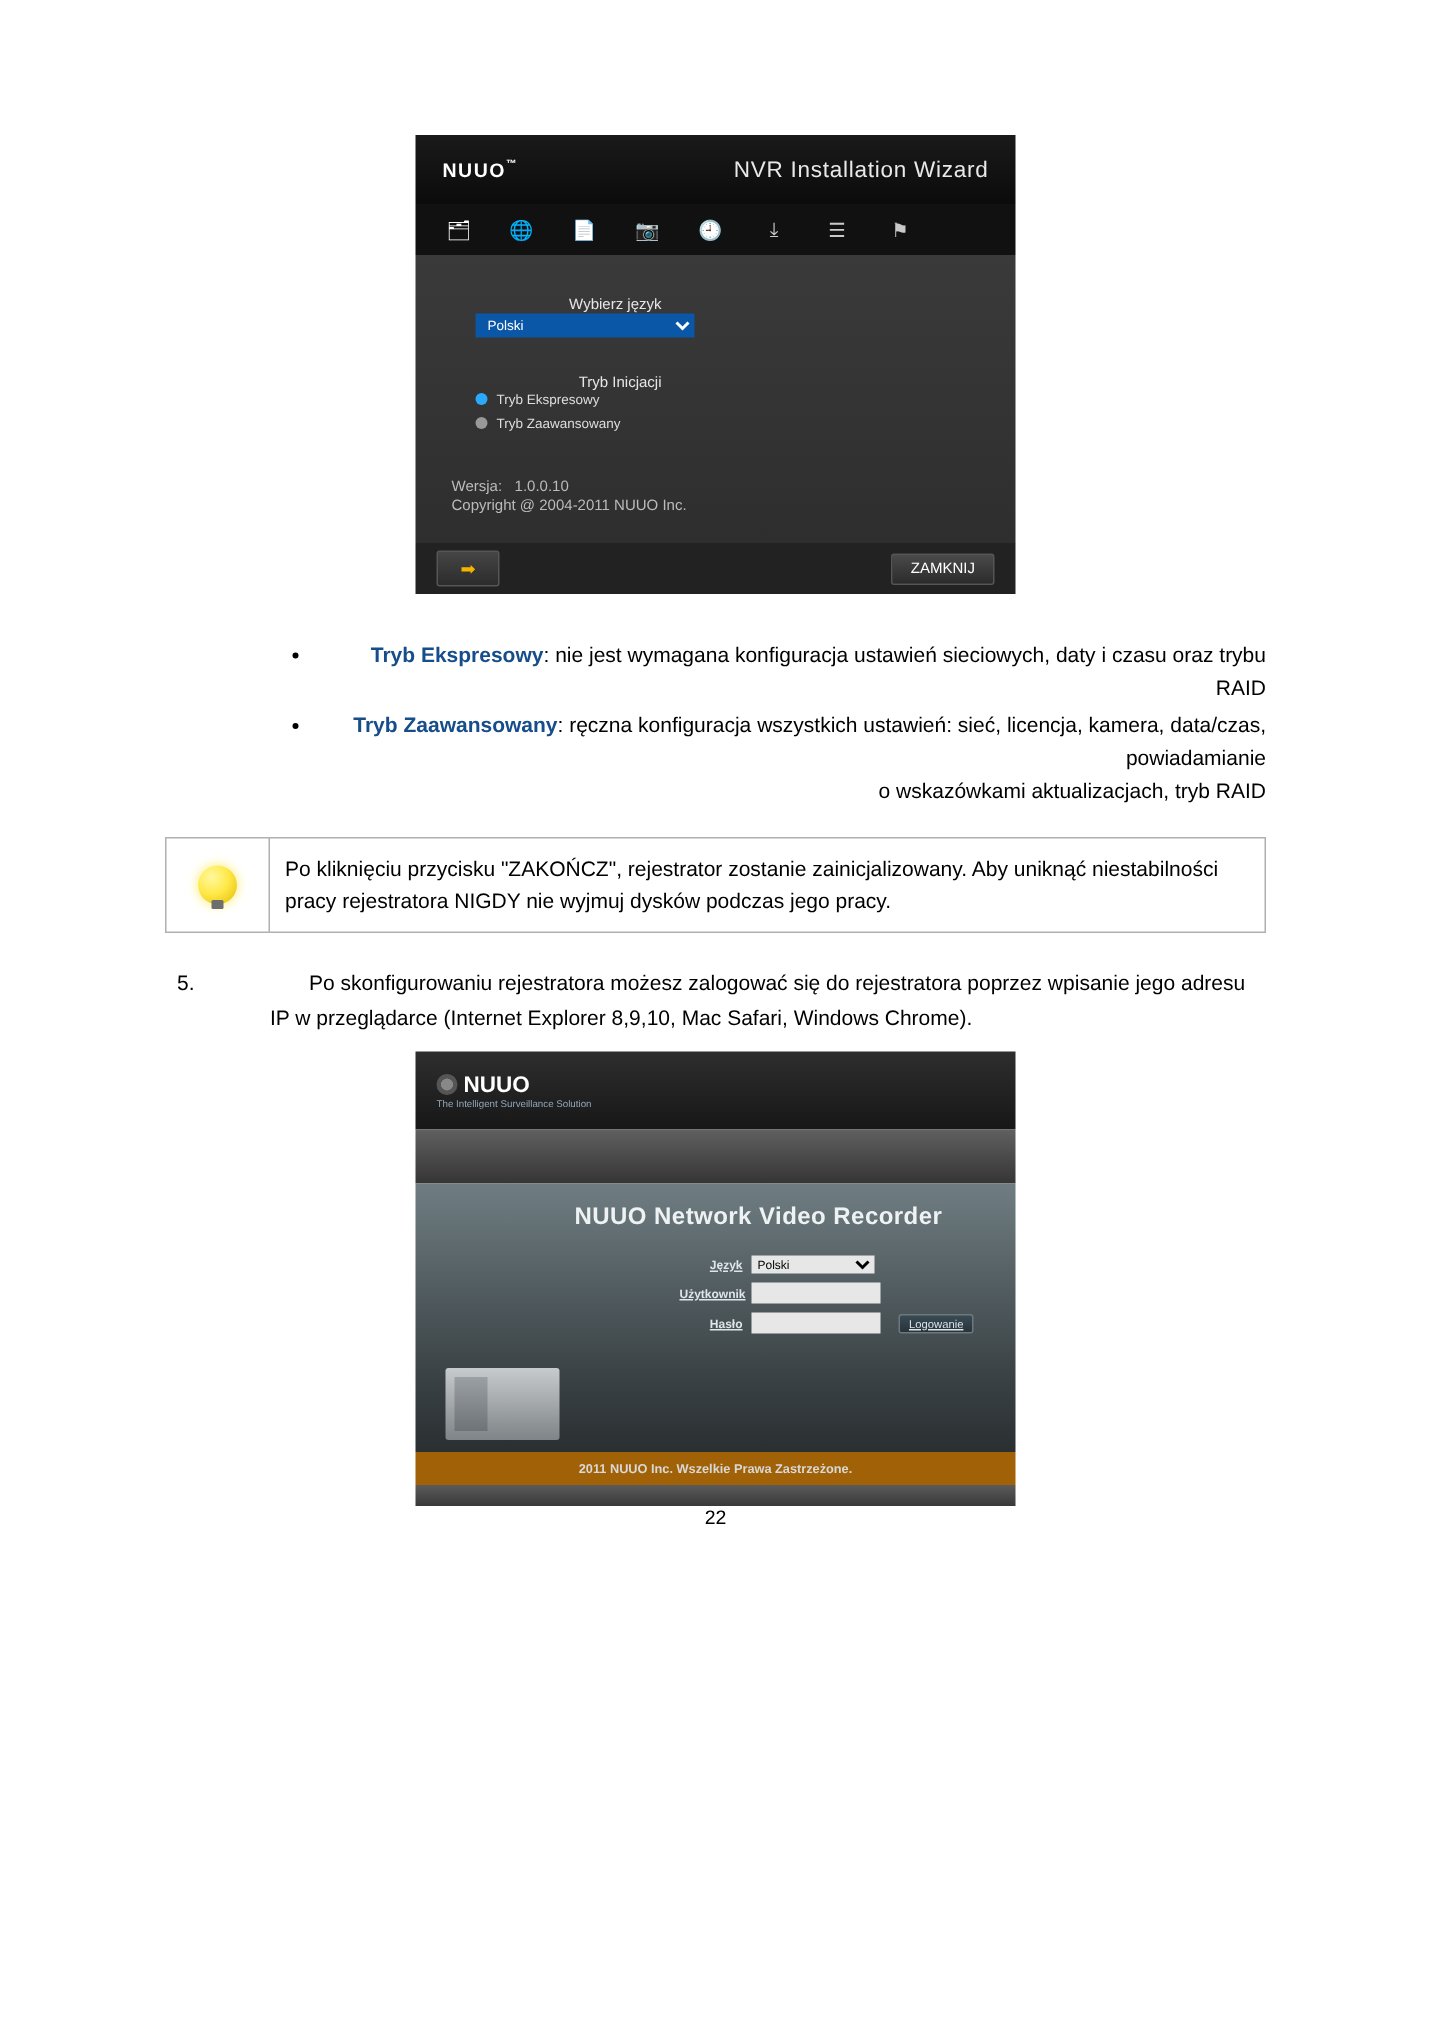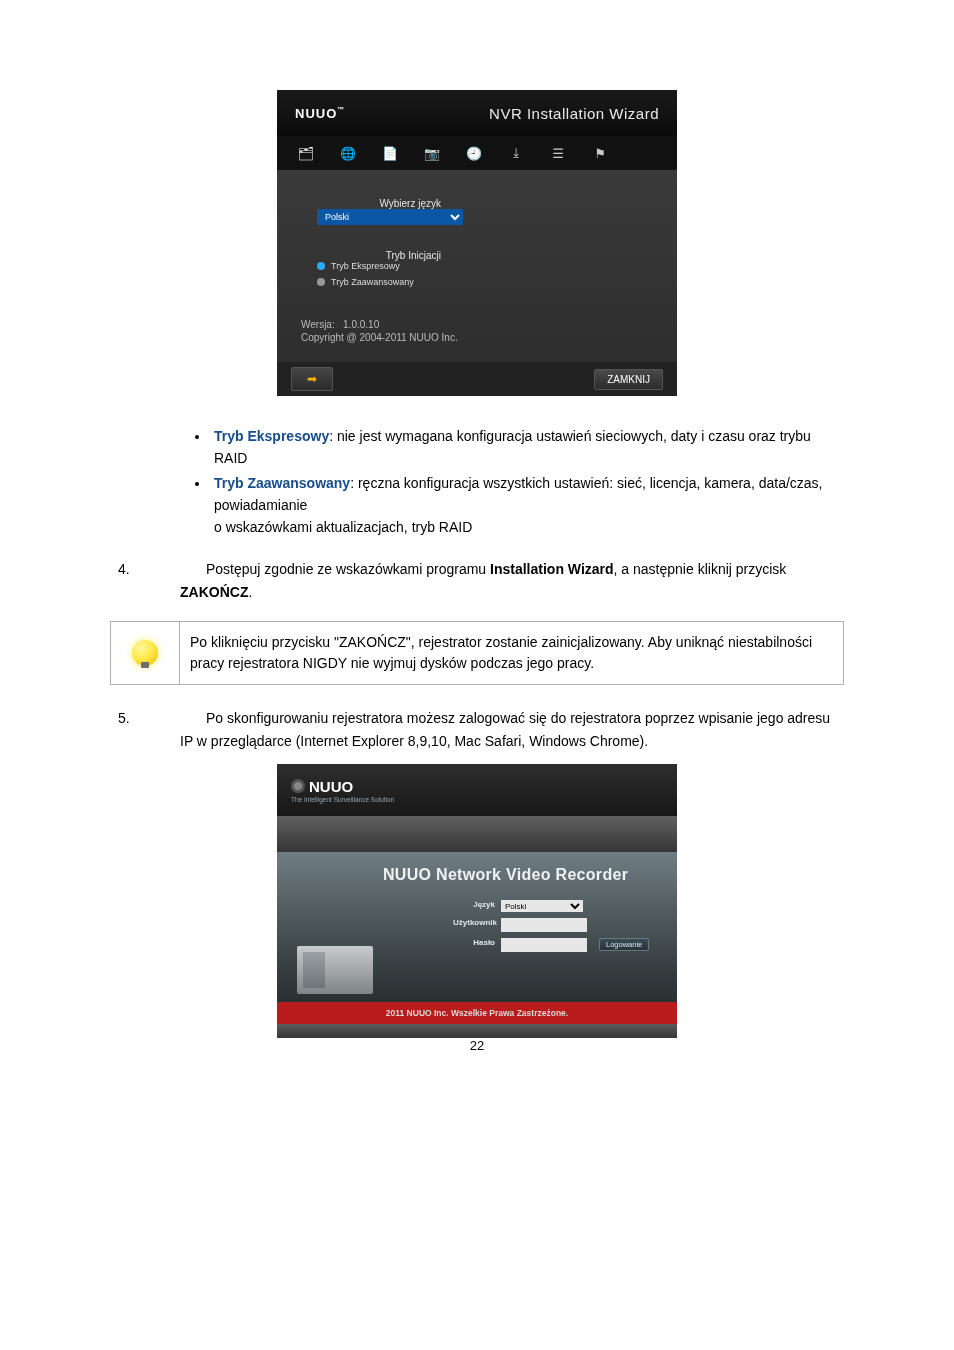--- a/index.html
+++ b/index.html
@@ -97,21 +97,21 @@
     margin-left:auto;
     padding:4px 12px;
     font-size:10px;
     color:#fff;
     background:linear-gradient(#4a4a4a,#2b2b2b);
     border:1px solid #555;
     border-radius:2px;
   }
   
   ul.modes { list-style: disc; padding-left: 100px; margin: 18px 0 20px 0;}
-  ul.modes li { margin-bottom: 4px; line-height:1.55; padding-left:4px;}
+  ul.modes li { margin-bottom: 4px; line-height:1.55; padding-left:4px;text-align:right;}
   .mode-name { color:#164d8a; font-weight:bold;}
   .stepnum { display:inline-block; width:44px; padding-left:26px;}
   .step { margin:14px 0 12px 0px; line-height:1.6; padding-left:70px; text-indent:-44px;}
   
   table.tip {
     border-collapse:collapse;
     width:100%;
     margin:18px 0 22px 0;
   }
   table.tip td { border:1px solid #b0b0b0; padding:10px 10px; vertical-align:middle; font-size:14px; line-height:1.5;}
@@ -131,35 +131,35 @@
   .shot2 {
     width:400px;
     margin:8px auto 0 auto;
   }
   .shot2 .bar1 { height:52px; background:linear-gradient(#2e2e2e,#171717); display:flex; align-items:center; padding:0 14px;}
   .shot2 .logo2 { color:#fff; font-weight:bold; font-size:15px; display:flex; align-items:center; gap:4px;}
   .shot2 .gear { width:14px;height:14px;border-radius:50%;background:radial-gradient(circle,#888 0 40%,#555 41% 100%);}
   .shot2 .sub { font-size:6.5px; color:#8fa7b8; display:block; margin-top:1px;}
   .shot2 .bar2 { height:36px; background:linear-gradient(#606060,#353535);}
   .shot2 .mid {
-    height:150px;
+    height:179px;
     background:linear-gradient(#6f7d82,#3b4346 70%,#2a2f31);
     position:relative;
     overflow:hidden;
   }
   .shot2 .device { position:absolute; left:20px; bottom:8px; width:76px; height:70px;}
   .shot2 .device .box{ position:absolute; left:0; bottom:0; width:76px;height:48px;background:linear-gradient(#c8cbcd,#7e8487);border-radius:2px;}
   .shot2 .device .box::before { content:""; position:absolute; left:6px; top:6px;bottom:6px;width:22px;background:linear-gradient(#9aa0a3,#6d7377);}
   .shot2 .title2 { position:absolute; left:106px; top:14px; font-size:16px; color:#eef2f3; font-weight:bold; letter-spacing:0.3px;}
   .shot2 .form { position:absolute; left:176px; top:48px; font-size:8px; color:#dfe6ea;}
-  .shot2 .frow { display:flex; align-items:flex-start; margin-bottom:6px; gap:6px;}
+  .shot2 .frow { display:flex; align-items:center; margin-bottom:6px; gap:6px;text-decoration:underline;}
   .shot2 .frow label { width:42px; text-align:right; font-weight:bold;}
   .shot2 .frow select, .shot2 .frow input { height:12px; background:#e7e7e7; border:none; width:82px; font-size:8px;}
   .shot2 .login-btn { margin-left:6px; padding:1px 6px; font-size:7.5px; color:#d8e4ec; background:linear-gradient(#3a4b55,#28333a); border:1px solid #6a7880; border-radius:2px;}
-  .shot2 .cpr { height:22px; background:#b91c1c; color:#d8d8d8; font-size:8.5px; font-weight:bold; display:flex;align-items:center;justify-content:center;}
+  .shot2 .cpr { height:22px; background:#a16207; color:#d8d8d8; font-size:8.5px; font-weight:bold; display:flex;align-items:center;justify-content:center;}
   .shot2 .foot { height:14px; background:linear-gradient(#5b5b5b,#383838);}
   
   .pagenum { text-align:center; font-size:13px; }
 </style>
 </head>
 <body>
 
 <div class="page">
 
   <div class="shot1">
@@ -219,23 +219,20 @@
     <li>
       <span class="mode-name">Tryb Ekspresowy</span><span>: nie jest wymagana konfiguracja ustawień sieciowych, daty i czasu oraz trybu RAID</span>
     </li>
     <li>
       <span class="mode-name">Tryb Zaawansowany</span><span>: ręczna konfiguracja wszystkich ustawień: sieć, licencja, kamera, data/czas, powiadamianie</span>
       <br>
       <span>o wskazówkami aktualizacjach, tryb RAID</span>
     </li>
   </ul>
 
-  <div class="step">
-    <span class="stepnum">4.</span><span>Postępuj zgodnie ze wskazówkami programu </span><b>Installation Wizard</b><span>, a następnie kliknij przycisk </span><b>ZAKOŃCZ</b><span>.</span>
-  </div>
 
   <table class="tip">
     <tbody>
         <tr>
       <td class="tip-icon-cell">
         <div class="bulb"></div>
       </td>
       <td>Po kliknięciu przycisku "ZAKOŃCZ", rejestrator zostanie zainicjalizowany. Aby uniknąć niestabilności pracy rejestratora NIGDY nie wyjmuj dysków podczas jego pracy.</td>
     </tr>
   </tbody>

